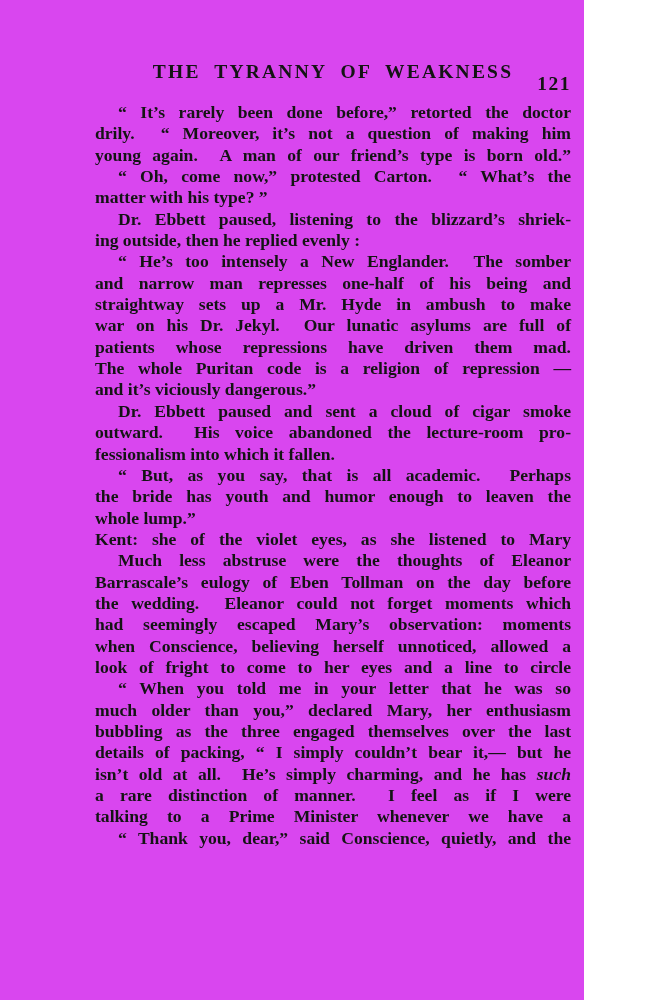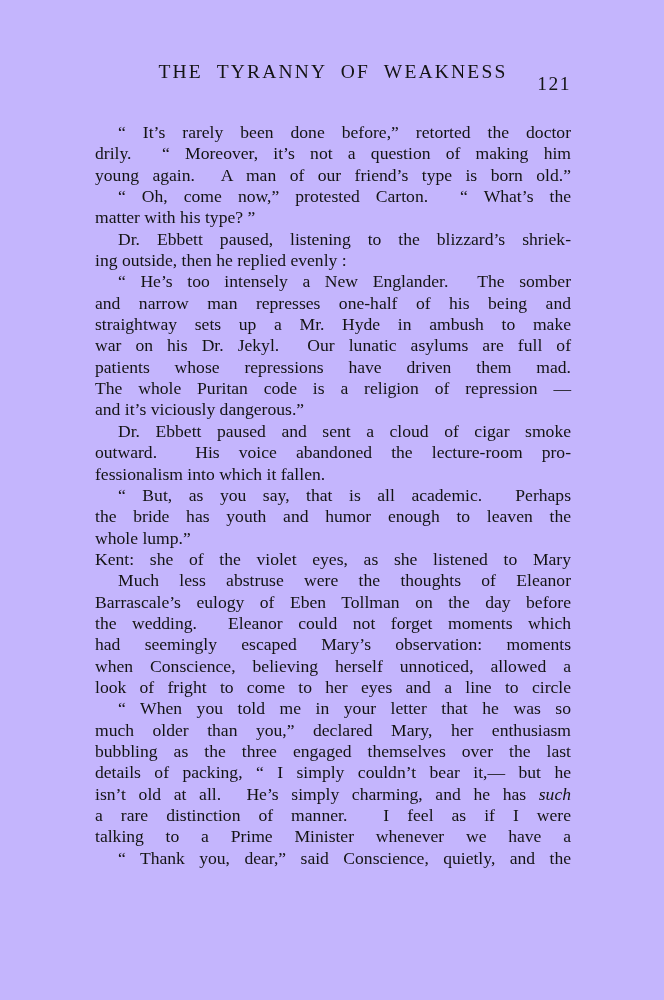--- a/index.html
+++ b/index.html
@@ -2,26 +2,27 @@
 <html><head>
 <meta charset="utf-8">
 <style>
   html, body {
     margin: 0;
     padding: 0;
     background: #ffffff;
   }
   .page {
     position: relative;
-    width: 664px;
+    width: 584px;
     height: 1000px;
-    background: #c4b5fd;
+    background: #d946ef;
     color: #141414;
     font-family: "Liberation Serif", serif;
     overflow: hidden;
+    font-weight: bold;
   }
   .running-head {
     position: absolute;
     top: 61px;
     left: 95px;
     width: 476px;
     text-align: center;
     font-size: 19.5px;
     letter-spacing: 2.2px;
     word-spacing: 7px;
@@ -29,21 +30,21 @@
   }
   .folio {
     position: absolute;
     right: 0;
     top: 12px;
     letter-spacing: 1.5px;
     word-spacing: 0;
   }
   .text-block {
     position: absolute;
-    top: 122px;
+    top: 102px;
     left: 95px;
     width: 476px;
     font-size: 17.6px;
     line-height: 21.35px;
   }
   .line {
     text-align: justify;
     text-align-last: justify;
   }
   .line.end {

